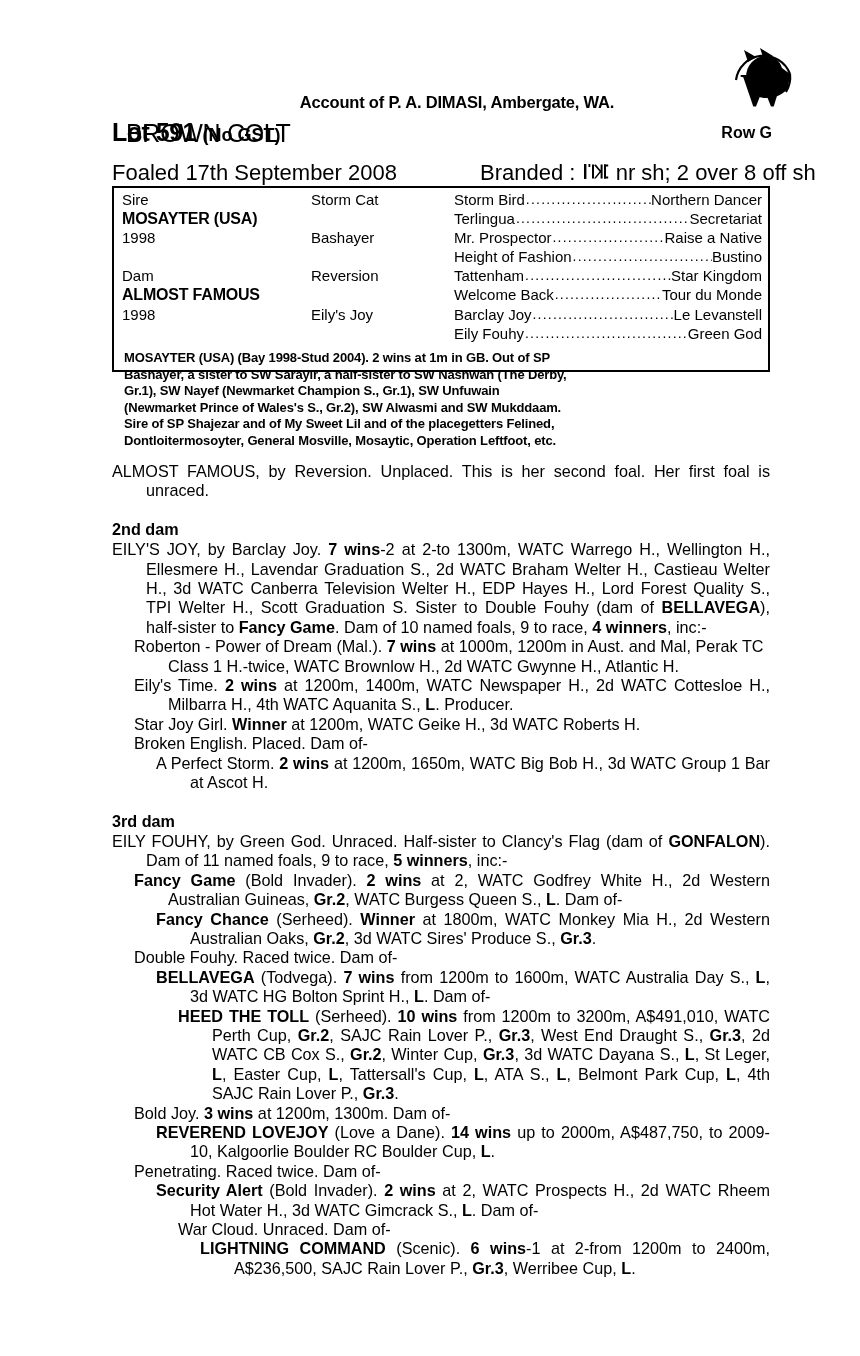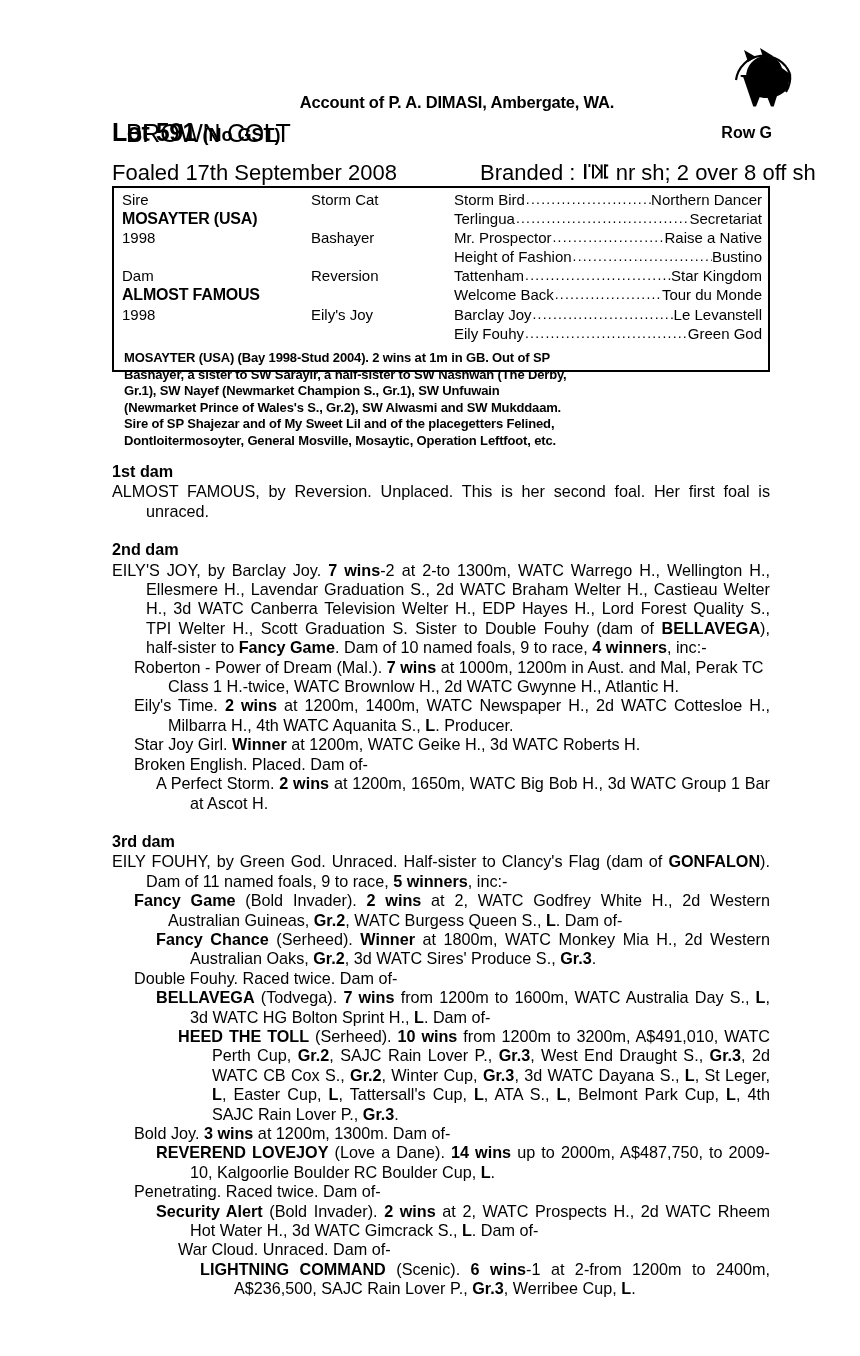--- a/index.html
+++ b/index.html
@@ -317,21 +317,20 @@
   <div class="sire-blurb" id="sireblurb">
       <span>MOSAYTER (USA) (Bay 1998-Stud 2004). 2 wins at 1m in GB. Out of SP</span>
       <span>Bashayer, a sister to SW Sarayir, a half-sister to SW Nashwan (The Derby,</span>
       <span>Gr.1), SW Nayef (Newmarket Champion S., Gr.1), SW Unfuwain</span>
       <span>(Newmarket Prince of Wales's S., Gr.2), SW Alwasmi and SW Mukddaam.</span>
       <span>Sire of SP Shajezar and of My Sweet Lil and of the placegetters Felined,</span>
       <span>Dontloitermosoyter, General Mosville, Mosaytic, Operation Leftfoot, etc.</span>
     </div>
 
   <div class="body">
-    <div class="dam-head">1st dam</div>
     <div class="para h1" id="firstdamtext">ALMOST FAMOUS, by Reversion. Unplaced. This is her second foal. Her first foal is unraced.</div>
 
     <div class="gap"></div>
 
     <div class="dam-head">2nd dam</div>
     <div id="second-dam-entries">
         <div class="para h1">EILY'S JOY, by Barclay Joy. <b>7 wins</b>-2 at 2-to 1300m, WATC Warrego H., Wellington H., Ellesmere H., Lavendar Graduation S., 2d WATC Braham Welter H., Castieau Welter H., 3d WATC Canberra Television Welter H., EDP Hayes H., Lord Forest Quality S., TPI Welter H., Scott Graduation S. Sister to Double Fouhy (dam of <b>BELLAVEGA</b>), half-sister to <b>Fancy Game</b>. Dam of 10 named foals, 9 to race, <b>4 winners</b>, inc:-</div>
         <div class="para h2 nj">Roberton - Power of Dream (Mal.). <b>7 wins</b> at 1000m, 1200m in Aust. and Mal, Perak TC Class 1 H.-twice, WATC Brownlow H., 2d WATC Gwynne H., Atlantic H.</div>
         <div class="para h2">Eily's Time. <b>2 wins</b> at 1200m, 1400m, WATC Newspaper H., 2d WATC Cottesloe H., Milbarra H., 4th WATC Aquanita S., <b>L</b>. Producer.</div>
         <div class="para h2 nj">Star Joy Girl. <b>Winner</b> at 1200m, WATC Geike H., 3d WATC Roberts H.</div>

